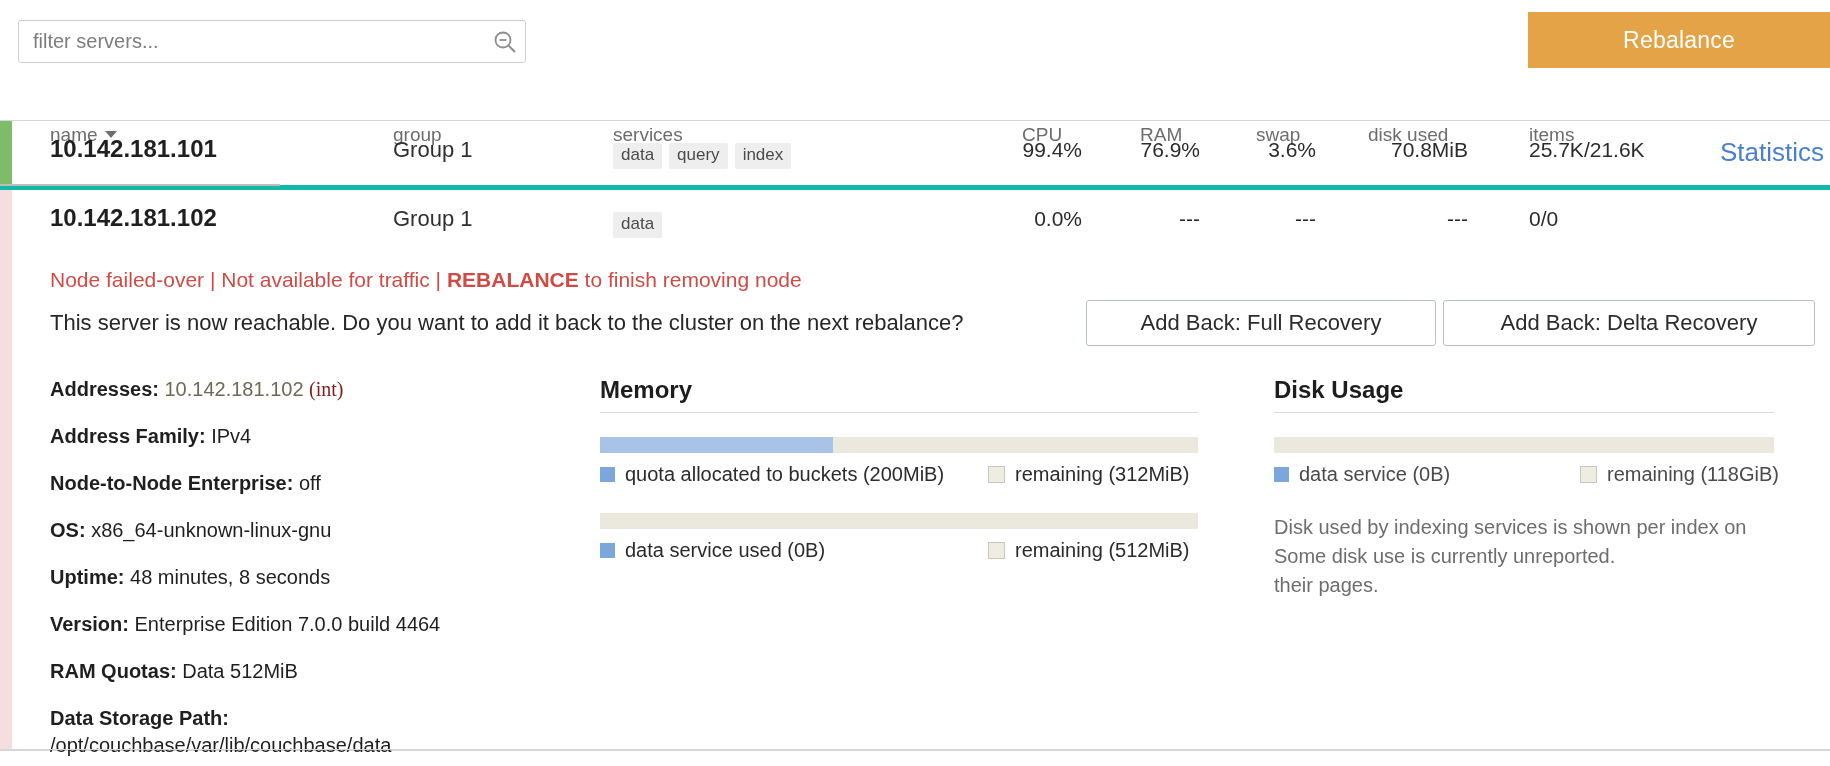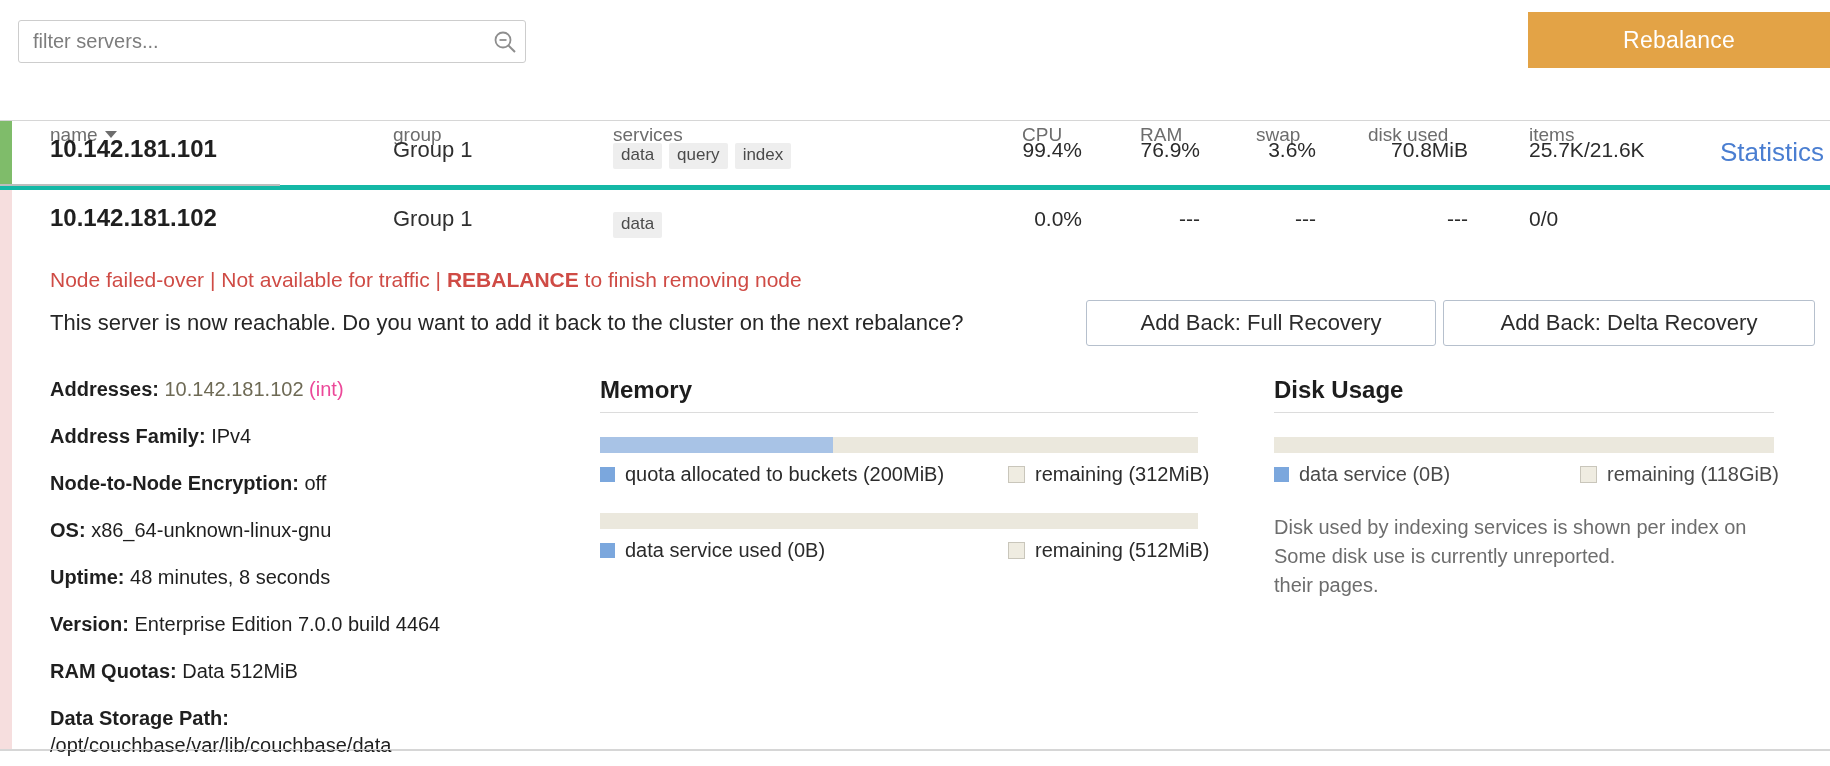--- a/index.html
+++ b/index.html
@@ -218,21 +218,21 @@
   }
   .info-line {
     font-size: 20px;
     color: #1f1f1f;
     margin-bottom: 20px;
     line-height: 1.35;
   }
   .info-line .k { font-weight: bold; }
   .info-line .v { font-weight: normal; }
   .addr-ip { color: #6e6a55; }
-  .addr-int { color: #ec4899; }
+  .addr-int { color: #7f1d1d; font-family: Liberation Serif, serif; }
   .path-val { display: block; font-weight: normal; }
 
   
   .panel { position: absolute; top: 12px; }
   .panel-mem  { left: 600px;  width: 598px; }
   .panel-disk { left: 1274px; width: 500px; }
   .panel-title {
     font-size: 24px;
     font-weight: bold;
     color: #1d1d1d;
@@ -273,21 +273,21 @@
   }
   .legend-item.muted { color: #4a4a4a; }
   .swatch {
     width: 15px; height: 15px;
     margin-right: 10px;
     display: inline-block;
   }
   .sw-blue  { background: #7ba7dd; }
   .sw-beige { background: #efece1; border: 1px solid #c9c6bb; }
   .lg-left  { left: 0; }
-  .lg-right { left: 408px; }
+  .lg-right { left: 388px; }
   .panel-disk .lg-right { left: 306px; }
 
   .disk-note {
     font-size: 20px;
     color: #6d6d6d;
     line-height: 1.45;
     margin-top: 2px;
   }
 
   .bottom-rule {
@@ -379,21 +379,21 @@
       <div class="info-line">
         <span class="k">Addresses:</span>
         <span class="v addr-ip">10.142.181.102</span>
         <span class="v addr-int">(int)</span>
       </div>
       <div class="info-line">
         <span class="k">Address Family:</span>
         <span class="v">IPv4</span>
       </div>
       <div class="info-line">
-        <span class="k">Node-to-Node Encryption:</span>
+        <span class="k">Node-to-Node Enterprise:</span>
         <span class="v">off</span>
       </div>
       <div class="info-line">
         <span class="k">OS:</span>
         <span class="v">x86_64-unknown-linux-gnu</span>
       </div>
       <div class="info-line">
         <span class="k">Uptime:</span>
         <span class="v">48 minutes, 8 seconds</span>
       </div>

